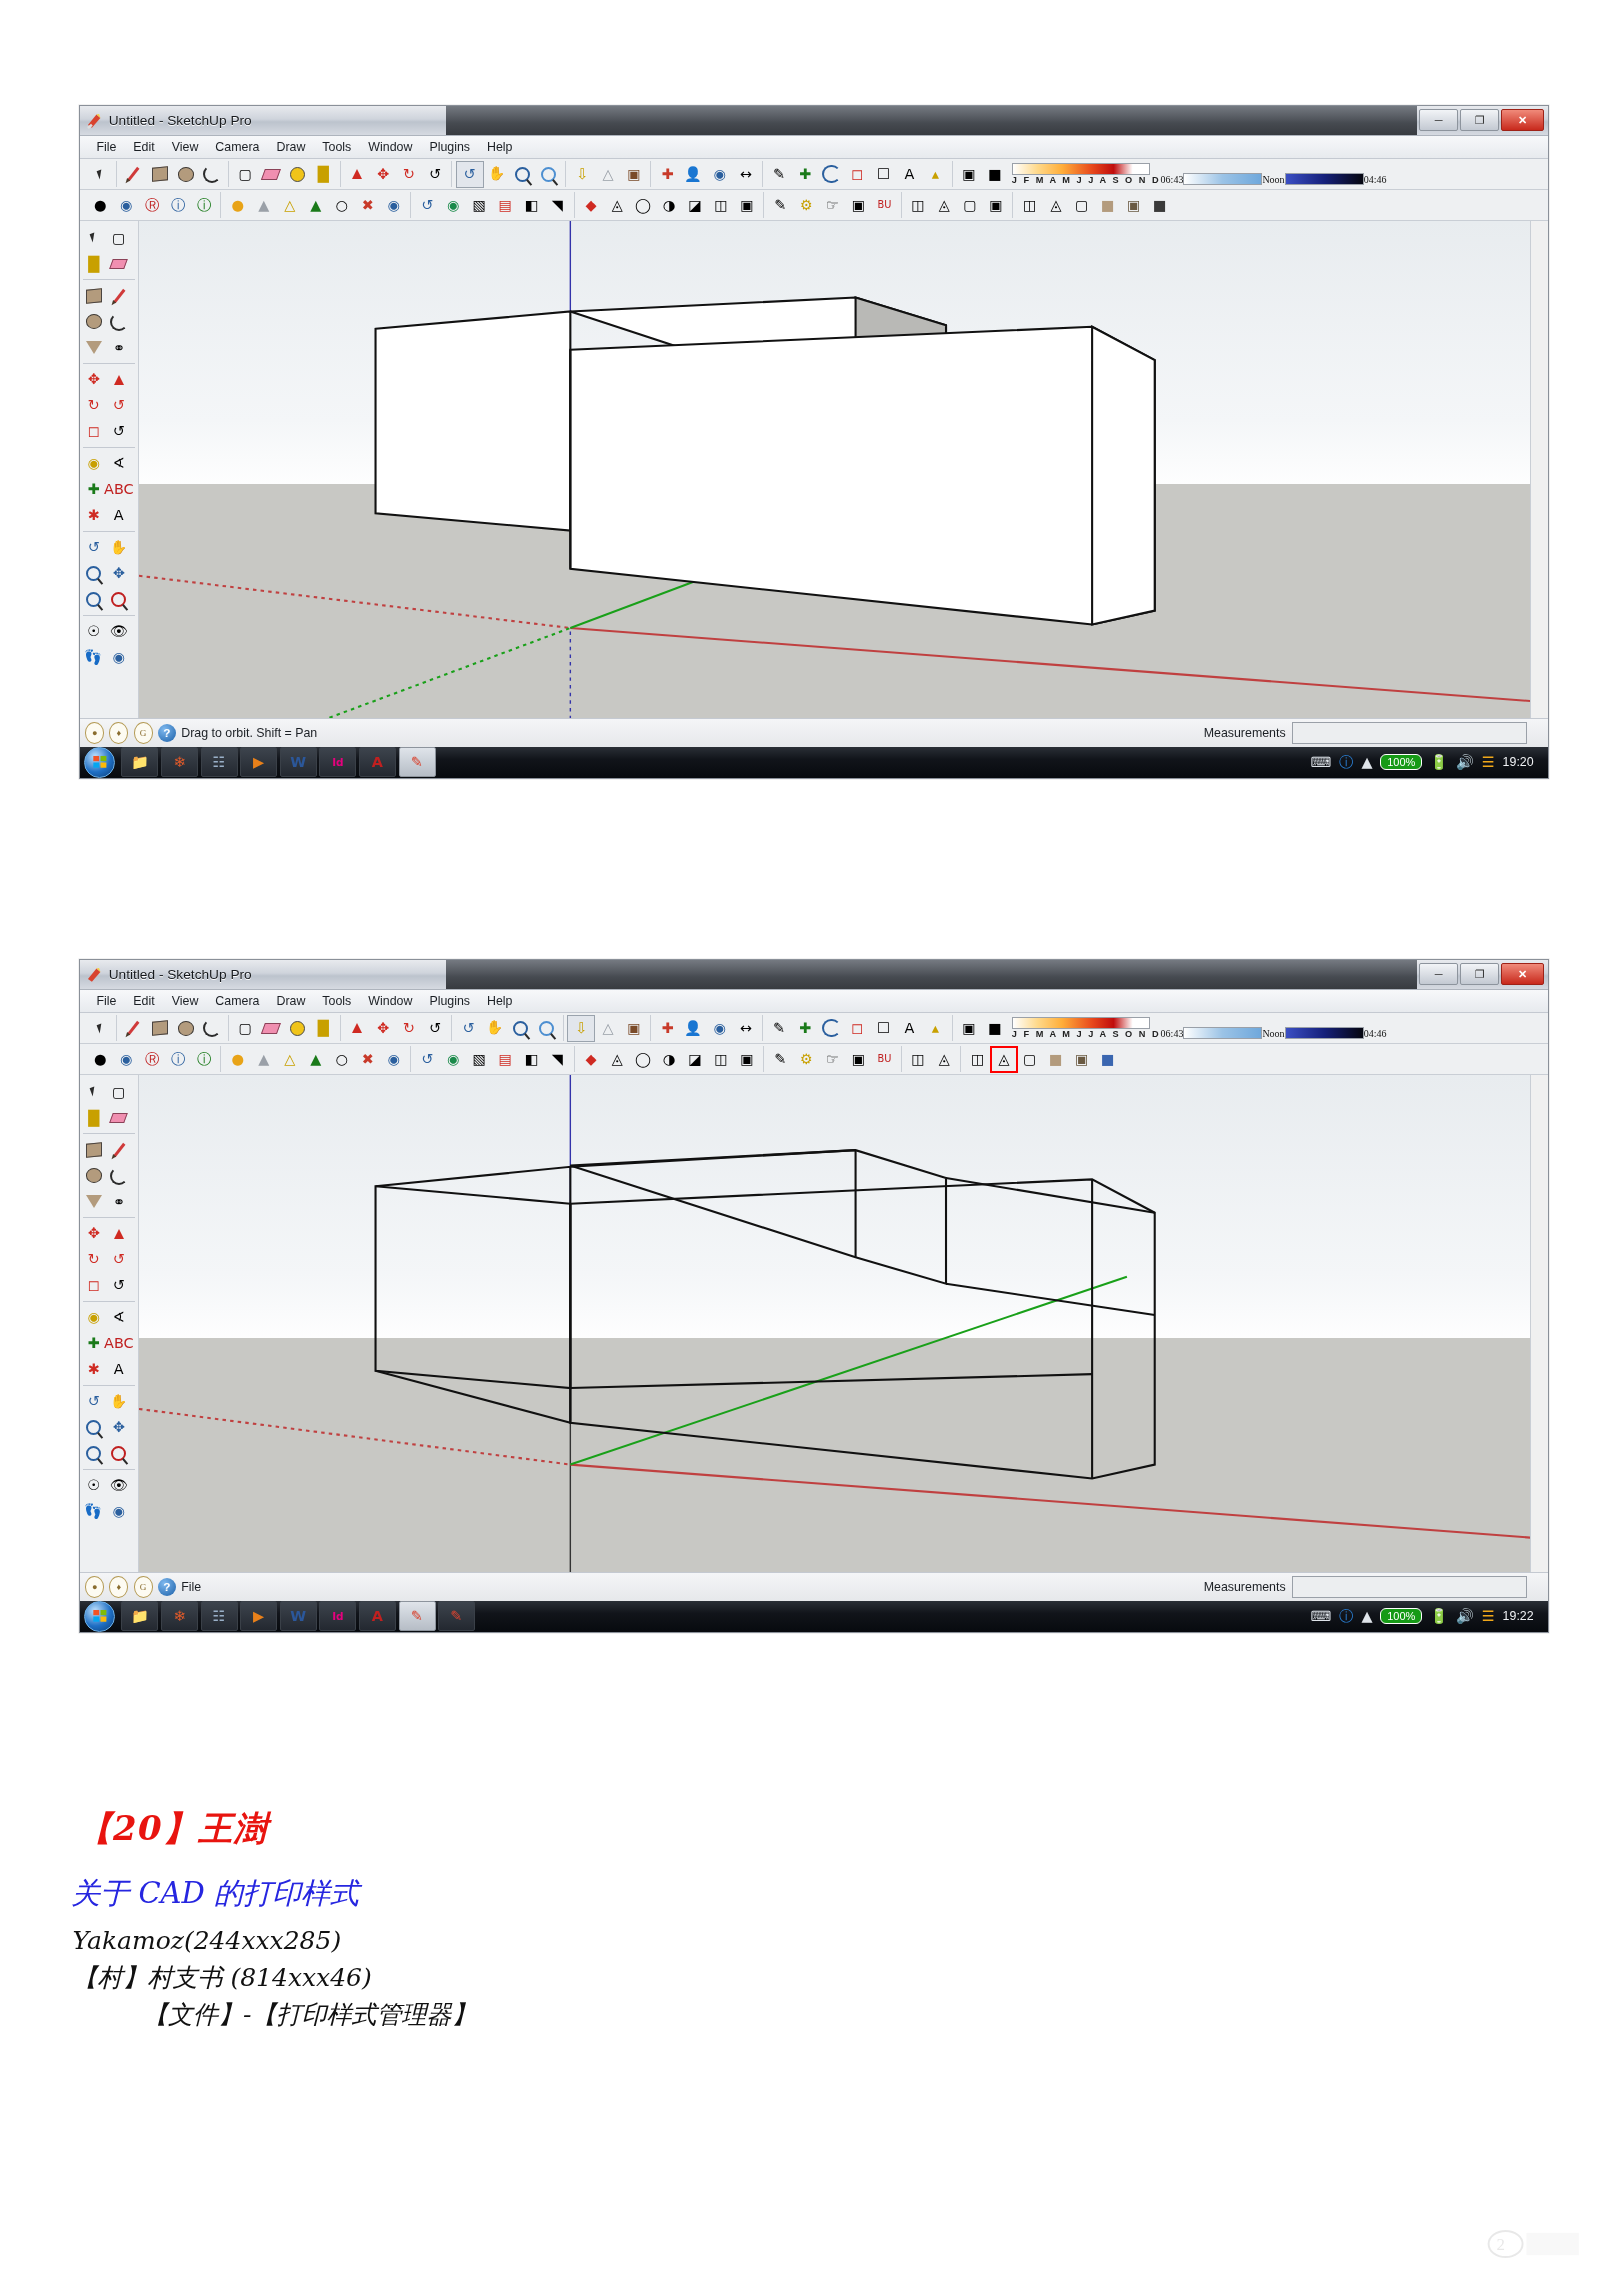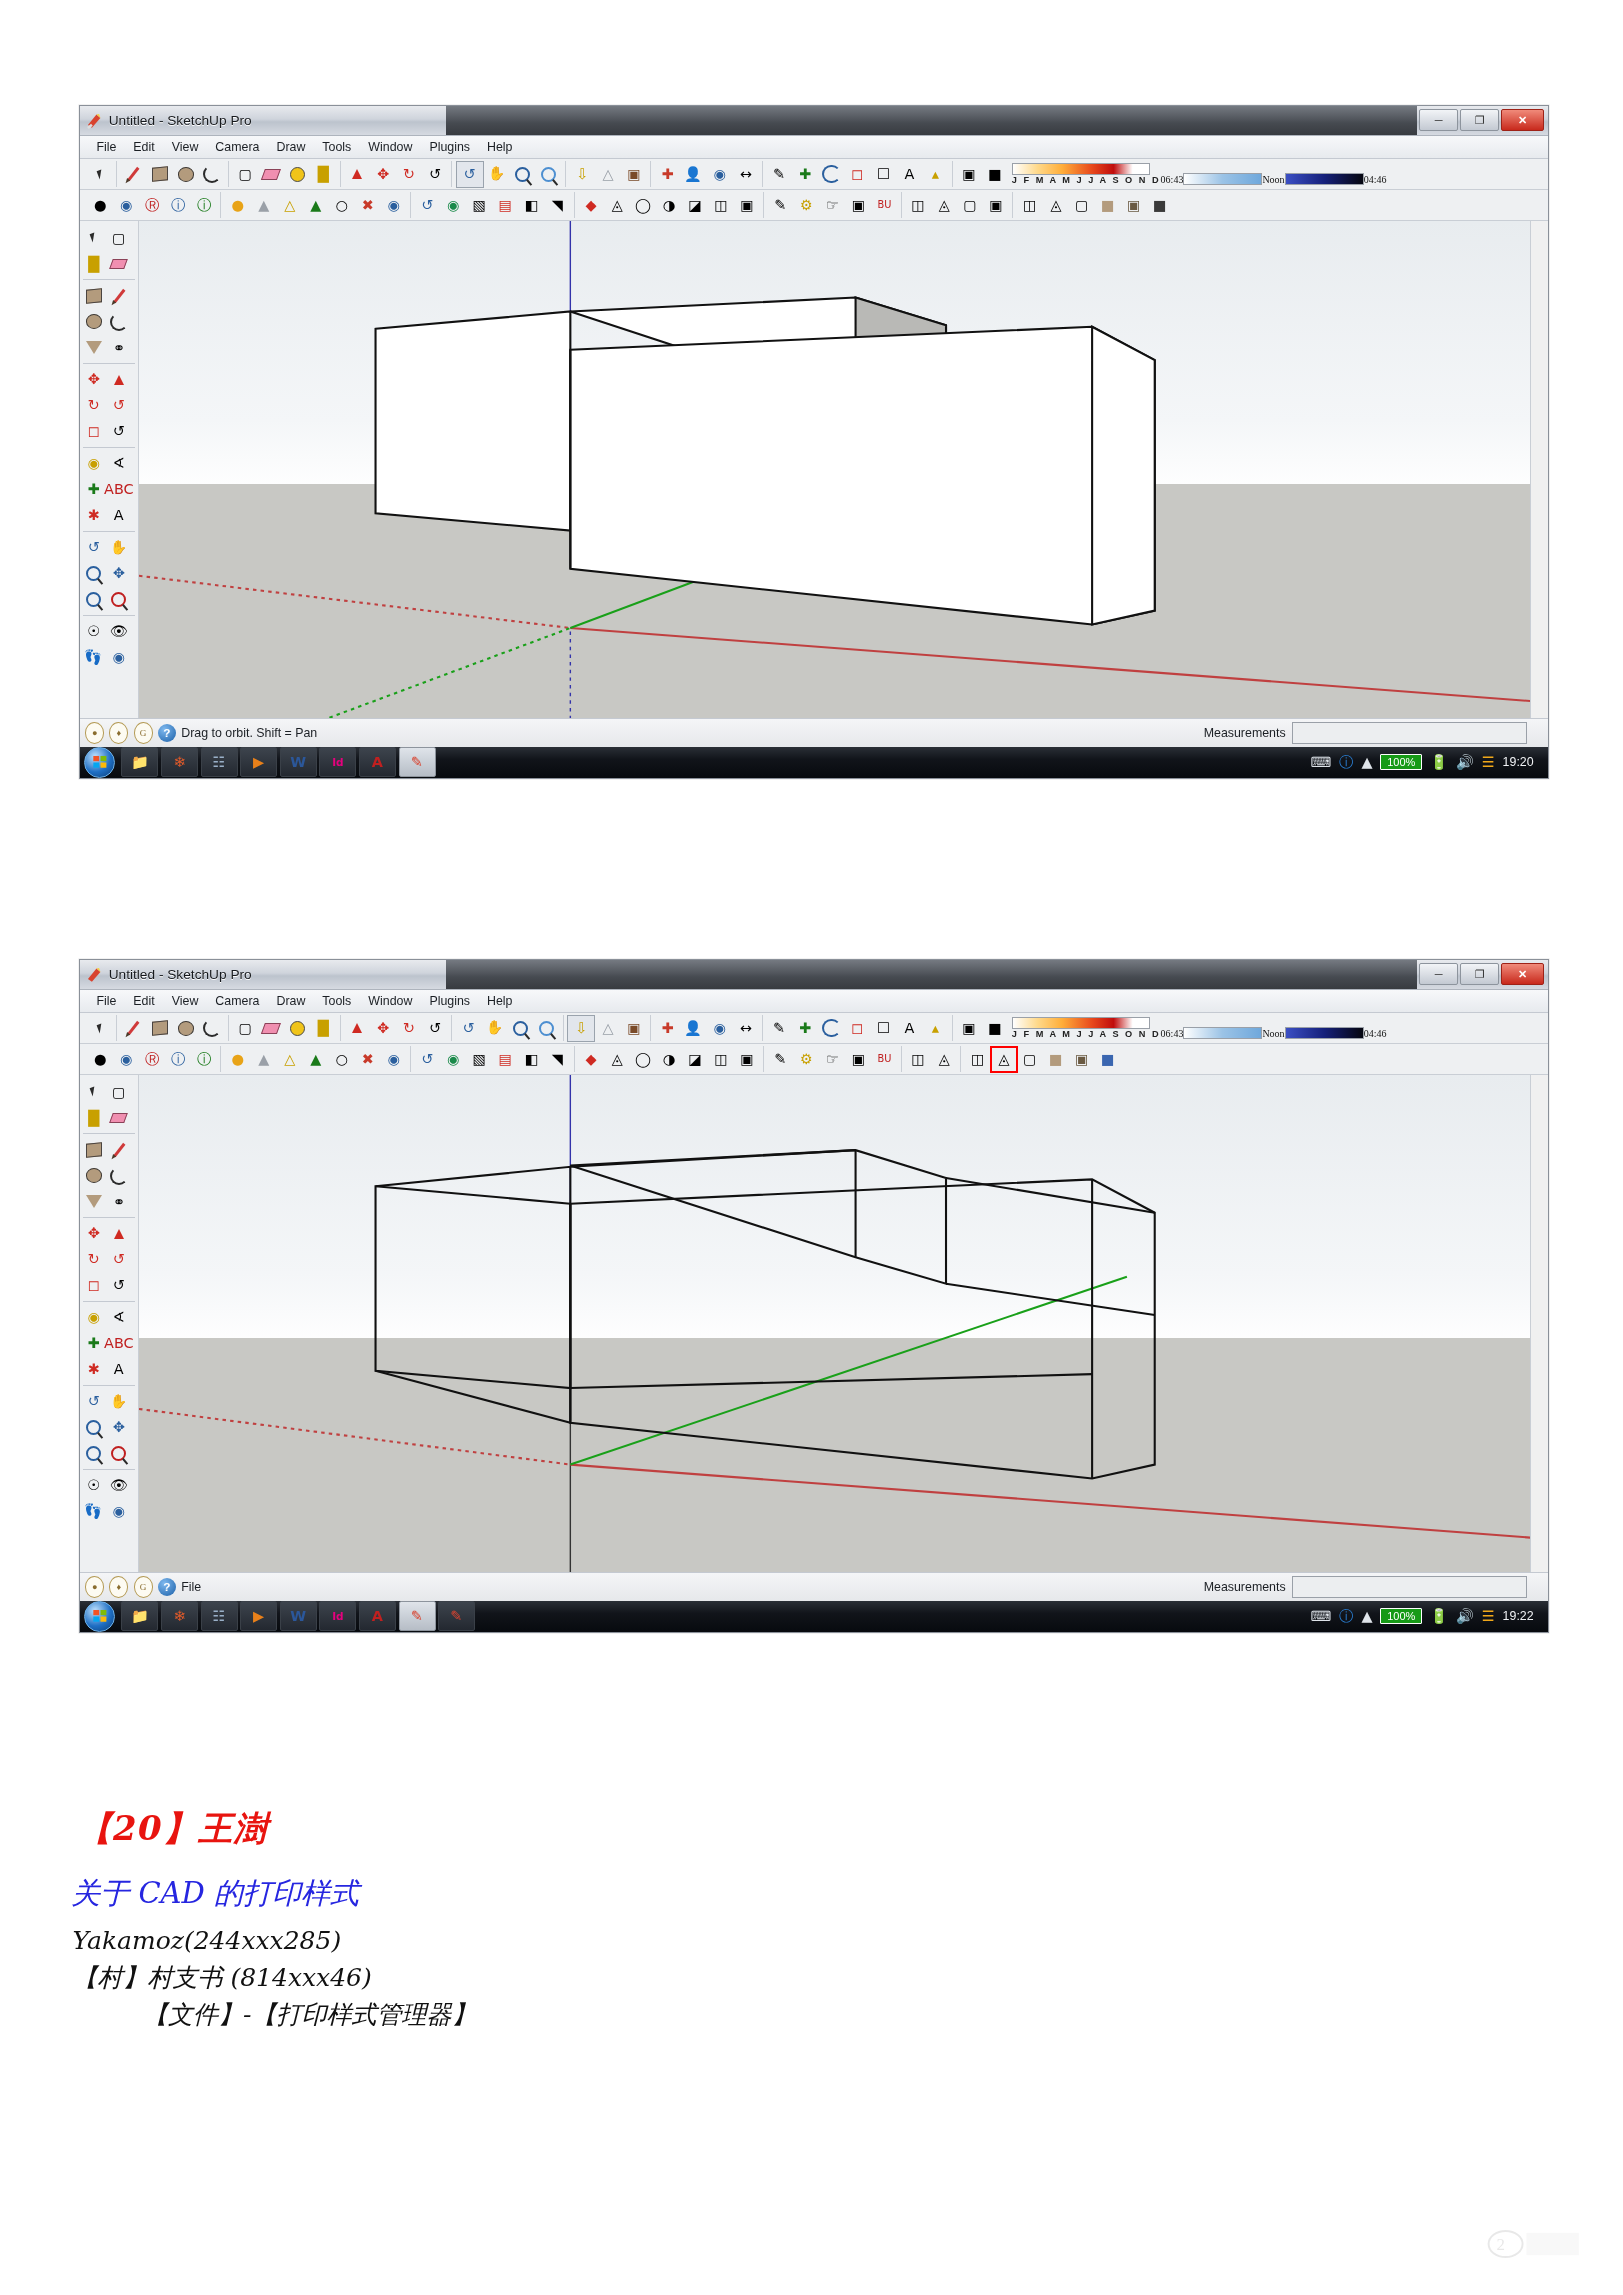--- a/index.html
+++ b/index.html
@@ -78,21 +78,21 @@
   
   .taskbar{height:31px;background:linear-gradient(180deg,#2a2f36 0%,#11141a 40%,#070a0e 100%);display:flex;align-items:center;padding:0 3.9px;}
   .startorb{width:29px;height:29px;border-radius:50%;background:radial-gradient(circle at 35% 30%,#bfe2ff,#1f6fc4 55%,#0a3b73);
     border:1.3px solid #6fb2e8;display:flex;align-items:center;justify-content:center;margin-right:5.2px;}
   .tb-ic{width:35px;height:27.5px;margin:0 1.3px;border:0.7px solid #3a4048;border-radius:2px;
     background:linear-gradient(180deg,#3d444d,#232830);display:flex;align-items:center;justify-content:center;}
   .tb-ic.active{background:linear-gradient(180deg,#dfe4ea,#b6bdc6);border-color:#8d949d;}
   .tray{margin-left:auto;display:flex;align-items:center;gap:7.9px;padding-right:10.5px;}
   .tray .gly{color:#dfe4ea;}
   .batt{background:#169a16;border:1.3px solid #fff;color:#fff;font-size:11px;font-family:"Liberation Sans",sans-serif;
-    padding:0.7px 5.9px;border-radius:1px;}
+    padding:0.7px 5.9px;border-radius:6px;}
   .clock{color:#f0f2f5;font-size:12.4px;font-family:"Liberation Sans",sans-serif;}
 
   
   .doc{position:absolute;left:66px;top:1806px;width:1466px;font-style:italic;}
   .doc .h-red{color:#e8140f;font-size:34px;font-weight:bold;font-family:"DejaVu Serif",serif;margin:0 0 22px 11.8px;letter-spacing:1.3px;}
   .doc .h-blue{color:#2626e0;font-size:29px;font-family:"DejaVu Serif",serif;margin:0 0 11.8px 5.2px;}
   .doc p{font-size:25px;color:#111;margin:0 0 6.5px 0;font-family:"DejaVu Serif",serif;line-height:1.22;}
   .ind1{margin-left:6.5px !important;}
   .ind2{margin-left:69px !important;}
   .ind3{margin-left:77px !important;}

